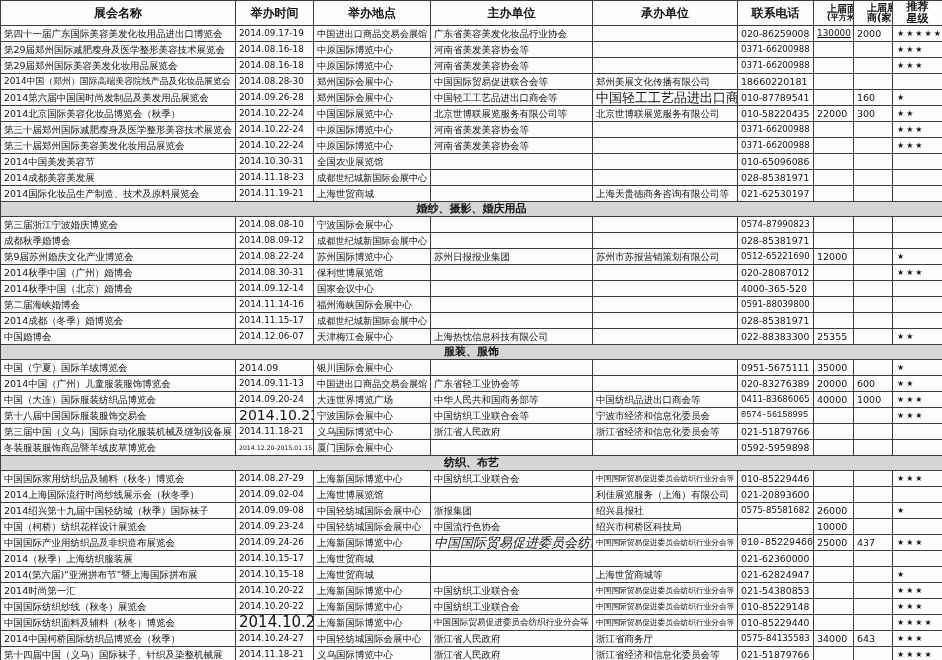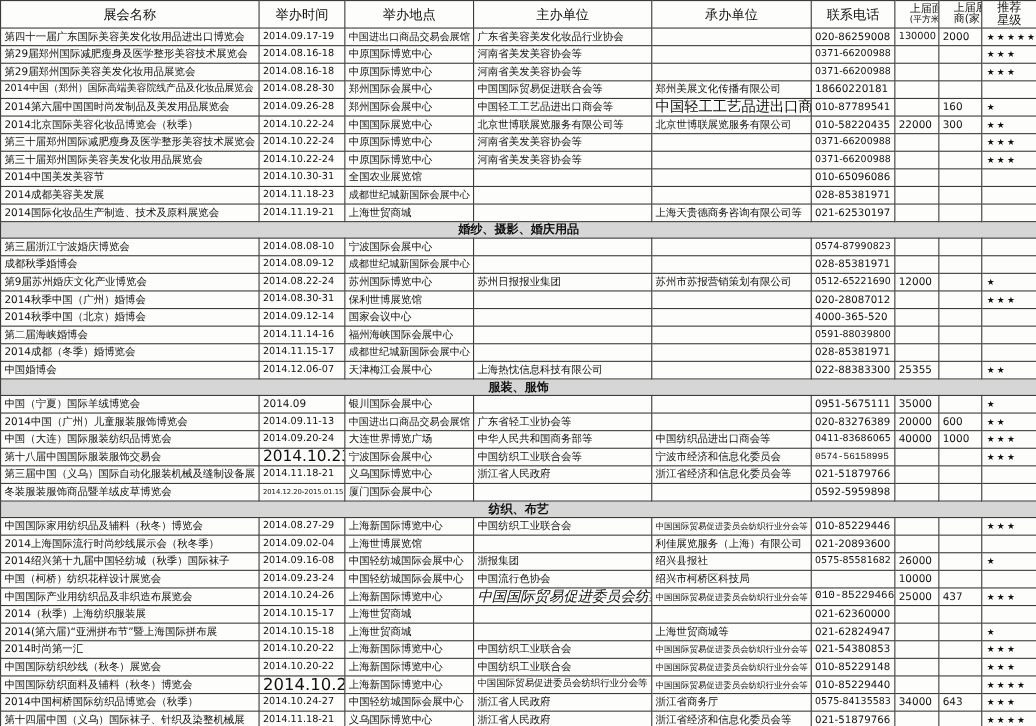--- a/index.html
+++ b/index.html
@@ -1,20 +1,20 @@
 <!DOCTYPE html>
 <html><head>
 <meta charset="utf-8">
 <style>
   html,body{margin:0;padding:0;background:#fbfbfa;}
   body{width:942px;height:660px;overflow:hidden;font-family:"DejaVu Sans","Liberation Sans",sans-serif;color:#111;}
   table{border-collapse:collapse;table-layout:fixed;width:942px;background:#fdfdfc;}
   th,td{border:1px solid #3c3c3c;overflow:hidden;white-space:nowrap;padding:0 3px;vertical-align:middle;}
   thead tr{height:25px;}
-  thead th{font-size:12px;font-weight:normal;text-align:center;padding:0 13px;line-height:1.05;}
+  thead th{font-size:12px;font-weight:bold;text-align:center;padding:0 13px;line-height:1.05;}
   thead th .l2{display:block;font-size:10px;}
   thead th.narrow{font-size:10px;}
   thead th.narrow .l2{font-size:8px;}
   tbody tr{height:15px;}
   tbody td{font-size:9.5px;line-height:15px;}
   tr.band{height:14px;}
   tr.band td{background:#d6d6d6;text-align:center;font-weight:bold;font-size:11px;line-height:14px;border-left:1px solid #3c3c3c;border-right:1px solid #3c3c3c;}
   td.stars{font-size:8px;letter-spacing:2px;padding-left:4px;}
 </style>
 </head>
@@ -46,21 +46,21 @@
     </tr>
   </thead>
   <tbody>
       <tr>
         <td>第四十一届广东国际美容美发化妆用品进出口博览会</td>
         <td style="font-size: 8.8px;">2014.09.17-19</td>
         <td style="font-size: 9.2px;">中国进出口商品交易会展馆</td>
         <td>广东省美容美发化妆品行业协会</td>
         <td></td>
         <td style="font-size: 9.3px;">020-86259008</td>
-        <td style="font-size: 8.9px;">130000</td>
+        <td style="font-size: 8.9px; text-decoration: underline;">130000</td>
         <td>2000</td>
         <td class="stars">★★★★★</td>
       </tr>
       <tr>
         <td>第29届郑州国际减肥瘦身及医学整形美容技术展览会</td>
         <td style="font-size: 8.8px;">2014.08.16-18</td>
         <td>中原国际博览中心</td>
         <td>河南省美发美容协会等</td>
         <td></td>
         <td style="font-size: 8.6px;">0371-66200988</td>
@@ -347,21 +347,21 @@
         <td>上海世博展览馆</td>
         <td></td>
         <td>利佳展览服务（上海）有限公司</td>
         <td style="font-size: 9.3px;">021-20893600</td>
         <td></td>
         <td></td>
         <td class="stars"></td>
       </tr>
       <tr>
         <td>2014绍兴第十九届中国轻纺城（秋季）国际袜子</td>
-        <td style="font-size: 8.8px;">2014.09.16-08</td>
+        <td style="font-size: 8.8px;">2014.09.09-08</td>
         <td>中国轻纺城国际会展中心</td>
         <td>浙报集团</td>
         <td>绍兴县报社</td>
         <td style="font-size: 8.6px;">0575-85581682</td>
         <td>26000</td>
         <td></td>
         <td class="stars">★</td>
       </tr>
       <tr>
         <td>中国（柯桥）纺织花样设计展览会</td>
@@ -369,21 +369,21 @@
         <td>中国轻纺城国际会展中心</td>
         <td>中国流行色协会</td>
         <td>绍兴市柯桥区科技局</td>
         <td></td>
         <td>10000</td>
         <td></td>
         <td class="stars"></td>
       </tr>
       <tr>
         <td>中国国际产业用纺织品及非织造布展览会</td>
-        <td style="font-size: 8.8px;">2014.10.24-26</td>
+        <td style="font-size: 8.8px;">2014.09.24-26</td>
         <td>上海新国际博览中心</td>
         <td style="font-size: 13px; font-style: italic;">中国国际贸易促进委员会纺织行业分会</td>
         <td style="font-size: 7.7px;">中国国际贸易促进委员会纺织行业分会等</td>
         <td style="font-size: 10px; font-family: Liberation Mono, monospace;">010-85229466</td>
         <td>25000</td>
         <td>437</td>
         <td class="stars">★★★</td>
       </tr>
       <tr>
         <td>2014（秋季）上海纺织服装展</td>

